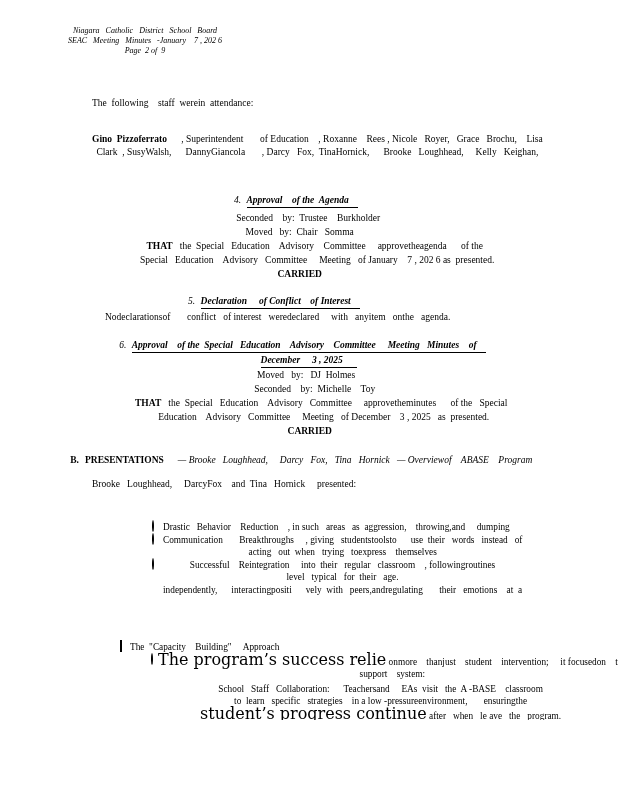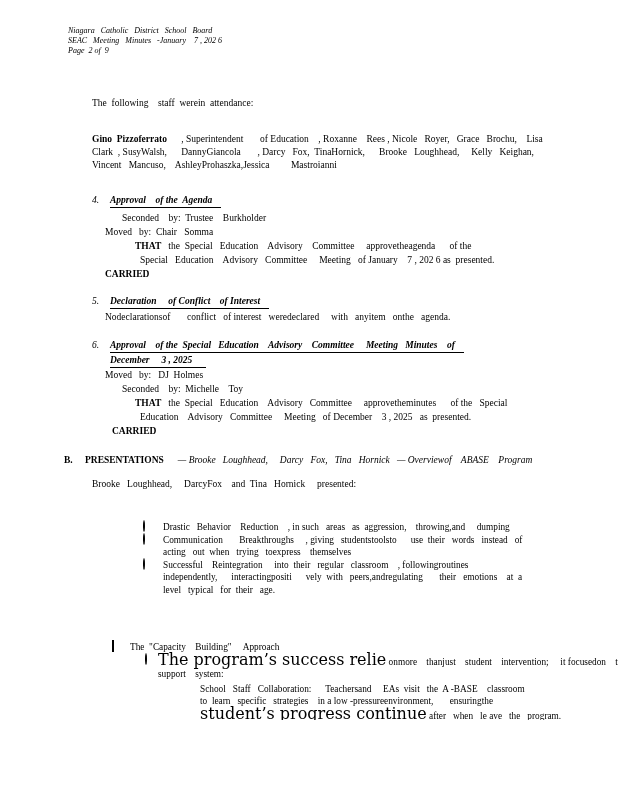--- a/index.html
+++ b/index.html
@@ -1,17 +1,17 @@
 <!DOCTYPE html>
 <html><head>
 <meta charset="utf-8">
 <style>
   html,body{margin:0;padding:0;background:#ffffff;}
   .page{position:relative;width:618px;height:720px;background:#ffffff;overflow:hidden;
-        font-family:"Liberation Serif",serif;color:#000;font-size:9.5px;}
+        font-family:"Liberation Serif",serif;color:#000;font-size:9.5px;text-align:center;}
   .blk{position:absolute;}
   .t{white-space:pre;}
   .line{line-height:14px;min-height:14px;}
   .b{font-weight:bold;}
   .i{font-style:italic;}
   
   .hdr{font-size:8px;font-style:italic;line-height:10px;}
   
   .hd{font-weight:bold;font-style:italic;display:inline-block;border-bottom:1px solid #000;padding-right:9px;}
   .num{display:inline-block;width:18px;font-style:italic;}
@@ -55,21 +55,20 @@
     <div class="t">Page  2 of  9</div>
   </div>
 
   <div class="blk" style="top:96px;left:92px;">
     <div class="line t">The  following    staff  werein  attendance:</div>
   </div>
 
   <div class="blk staff" style="top:133px;left:92px;">
     <div class="line"><span class="b t">Gino  Pizzoferrato</span><span class="t">      , Superintendent       of Education    , Roxanne    Rees , Nicole   Royer,   Grace   Brochu,    Lisa</span></div>
     <div class="line t">Clark  , SusyWalsh,      DannyGiancola       , Darcy   Fox,  TinaHornick,      Brooke   Loughhead,     Kelly   Keighan,</div>
-    <div class="line t">Vincent   Mancuso,    AshleyProhaszka,Jessica         Mastroianni</div>
   </div>
 
   <div class="blk" style="top:193px;left:92px;">
     <div class="line" style="margin-bottom:3px;"><span class="num t">4.</span><span class="hd t">Approval    of the  Agenda</span></div>
     <div class="line t p30">Seconded    by:  Trustee    Burkholder</div>
     <div class="line t p13">Moved   by:  Chair   Somma</div>
     <div class="line p43"><span class="b t">THAT</span><span class="t">   the  Special   Education    Advisory    Committee     approvetheagenda      of the</span></div>
     <div class="line t p48">Special   Education    Advisory   Committee     Meeting   of January    7 , 202 6 as  presented.</div>
     <div class="line b t p13">CARRIED</div>
   </div>
@@ -107,22 +106,22 @@
       <span class="glyph gw20"><span class="cir"></span></span>
       <span>
         <div class="line t">Communication       Breakthroughs     , giving   studentstoolsto      use  their   words   instead   of</div>
         <div class="line t">acting   out  when   trying   toexpress    themselves</div>
       </span>
     </div>
     <div class="brow ml31">
       <span class="glyph gw20"><span class="cir"></span></span>
       <span>
         <div class="line t">Successful    Reintegration     into  their   regular   classroom    , followingroutines</div>
+        <div class="line t">level   typical   for  their   age.</div>
         <div class="line t">independently,      interactingpositi      vely  with   peers,andregulating       their   emotions    at  a</div>
-        <div class="line t">level   typical   for  their   age.</div>
       </span>
     </div>
   </div>
 
   <div class="blk bul" style="top:641px;left:112px;">
     <div class="brow">
       <span class="glyph gw18"><span class="sq"></span></span>
       <span>
         <div class="line t">The  "Capacity    Building"     Approach</div>
       </span>

